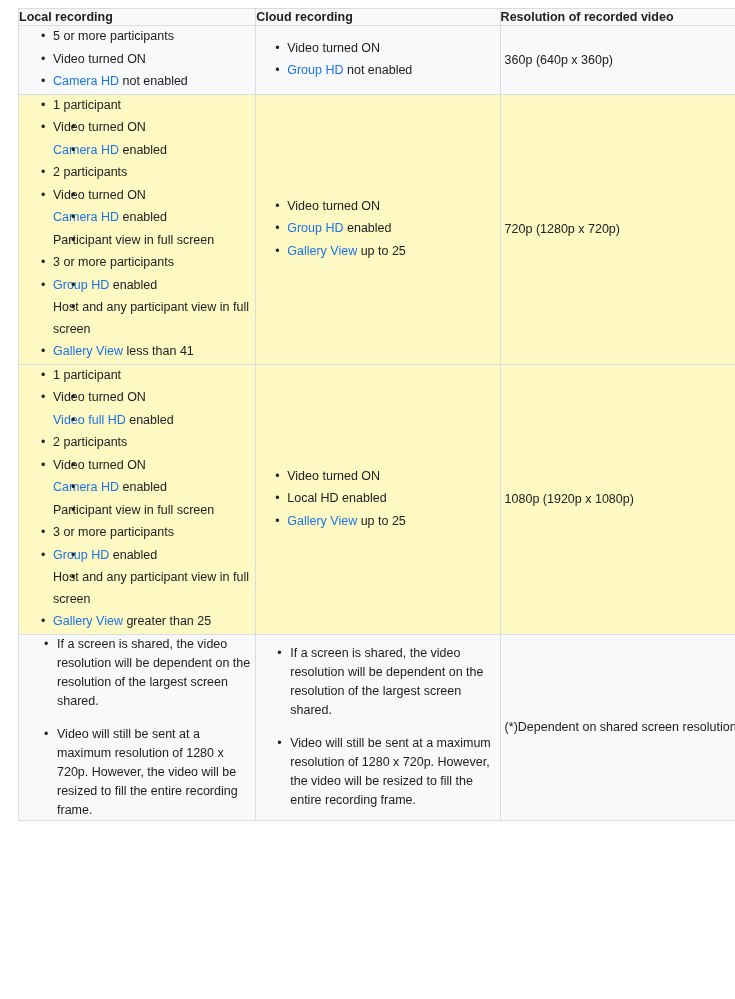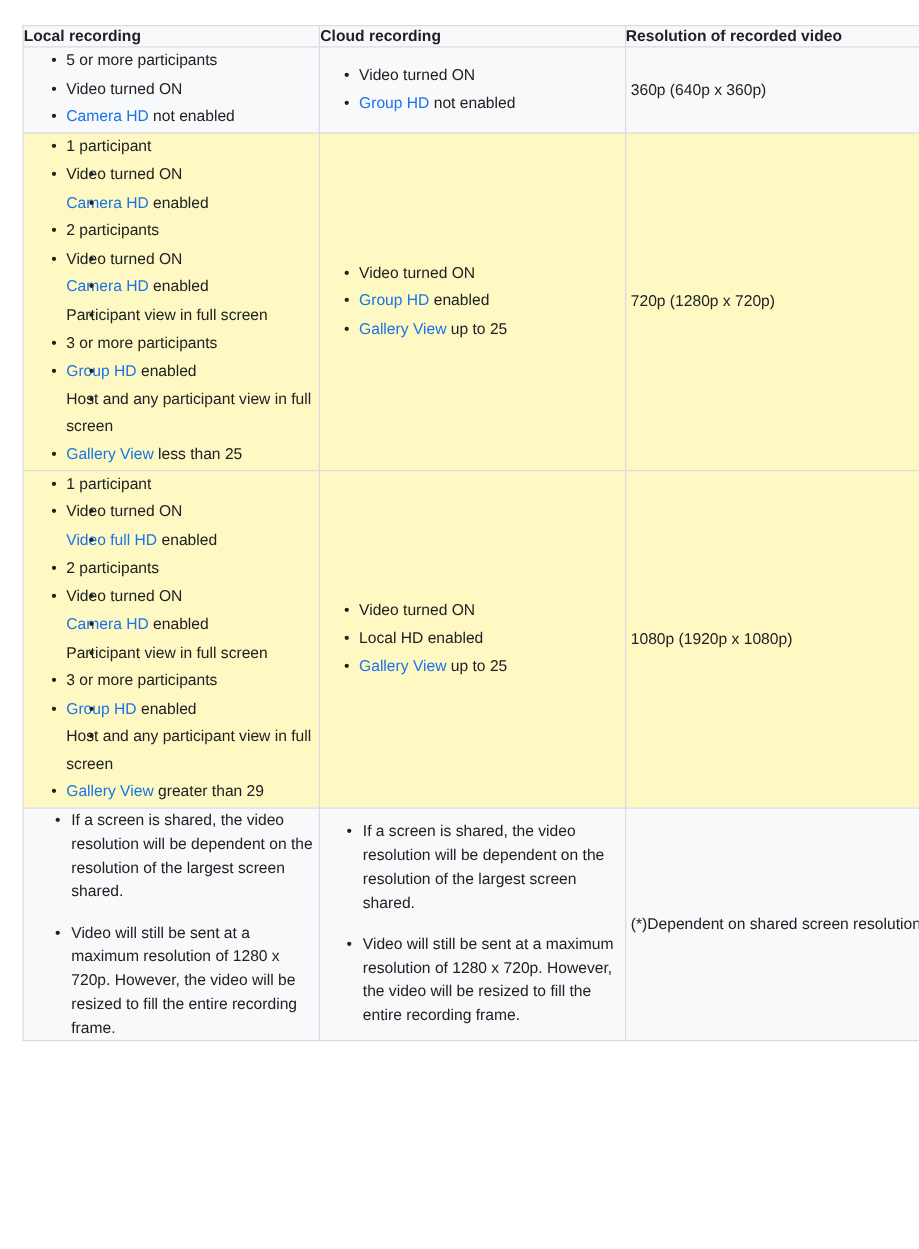--- a/index.html
+++ b/index.html
@@ -12,21 +12,21 @@
     height: 999px;
     font-family: "Liberation Sans", sans-serif;
     color: #202124;
     -webkit-font-smoothing: antialiased;
   }
   .page {
     width: 735px;
     height: 862px;
     position: relative;
     box-sizing: border-box;
-    padding: 20px 4px 0 4px;
+    padding: 8px 4px 0 4px;
   }
   table.res-table {
     width: 727px;
     margin-left: 14px;
     border-collapse: collapse;
     table-layout: fixed;
     border: 1px solid #dadce0;
     background: #ffffff;
   }
   table.res-table col.c1 { width: 233px; }
@@ -213,21 +213,21 @@
               <li class="b1"><span>1 participant</span></li>
               <li class="ghost sub"><span class="subdot">•</span><span>Video turned ON</span></li>
               <li class="sub-only"><span class="subdot">•</span><a class="lnk">Camera HD</a><span> enabled</span></li>
               <li class="b1"><span>2 participants</span></li>
               <li class="ghost sub"><span class="subdot">•</span><span>Video turned ON</span></li>
               <li class="sub-only"><span class="subdot">•</span><a class="lnk">Camera HD</a><span> enabled</span></li>
               <li class="sub-only"><span class="subdot">•</span><span>Participant view in full screen</span></li>
               <li class="b1"><span>3 or more participants</span></li>
               <li class="ghost sub"><span class="subdot">•</span><a class="lnk">Group HD</a><span> enabled</span></li>
               <li class="sub-only"><span class="subdot">•</span><span>Host and any participant view in full screen</span></li>
-              <li class="b1"><a class="lnk">Gallery View</a><span> less than 25</span></li>
+              <li class="b1"><a class="lnk">Gallery View</a><span> less than 41</span></li>
             </ul>
         </td>
         <td class="cell">
           <ul class="flat">
               <li><span>Video turned ON</span></li>
               <li><a class="lnk">Group HD</a><span> enabled</span></li>
               <li><a class="lnk">Gallery View</a><span> up to 25</span></li>
             </ul>
         </td>
         <td class="cell-res">
@@ -241,21 +241,21 @@
               <li class="b1"><span>1 participant</span></li>
               <li class="ghost sub"><span class="subdot">•</span><span>Video turned ON</span></li>
               <li class="sub-only"><span class="subdot">•</span><a class="lnk">Video full HD</a><span> enabled</span></li>
               <li class="b1"><span>2 participants</span></li>
               <li class="ghost sub"><span class="subdot">•</span><span>Video turned ON</span></li>
               <li class="sub-only"><span class="subdot">•</span><a class="lnk">Camera HD</a><span> enabled</span></li>
               <li class="sub-only"><span class="subdot">•</span><span>Participant view in full screen</span></li>
               <li class="b1"><span>3 or more participants</span></li>
               <li class="ghost sub"><span class="subdot">•</span><a class="lnk">Group HD</a><span> enabled</span></li>
               <li class="sub-only"><span class="subdot">•</span><span>Host and any participant view in full screen</span></li>
-              <li class="b1"><a class="lnk">Gallery View</a><span> greater than 29</span></li>
+              <li class="b1"><a class="lnk">Gallery View</a><span> greater than 25</span></li>
             </ul>
         </td>
         <td class="cell">
           <ul class="flat">
               <li><span>Video turned ON</span></li>
               <li><span>Local HD enabled</span></li>
               <li><a class="lnk">Gallery View</a><span> up to 25</span></li>
             </ul>
         </td>
         <td class="cell-res">

